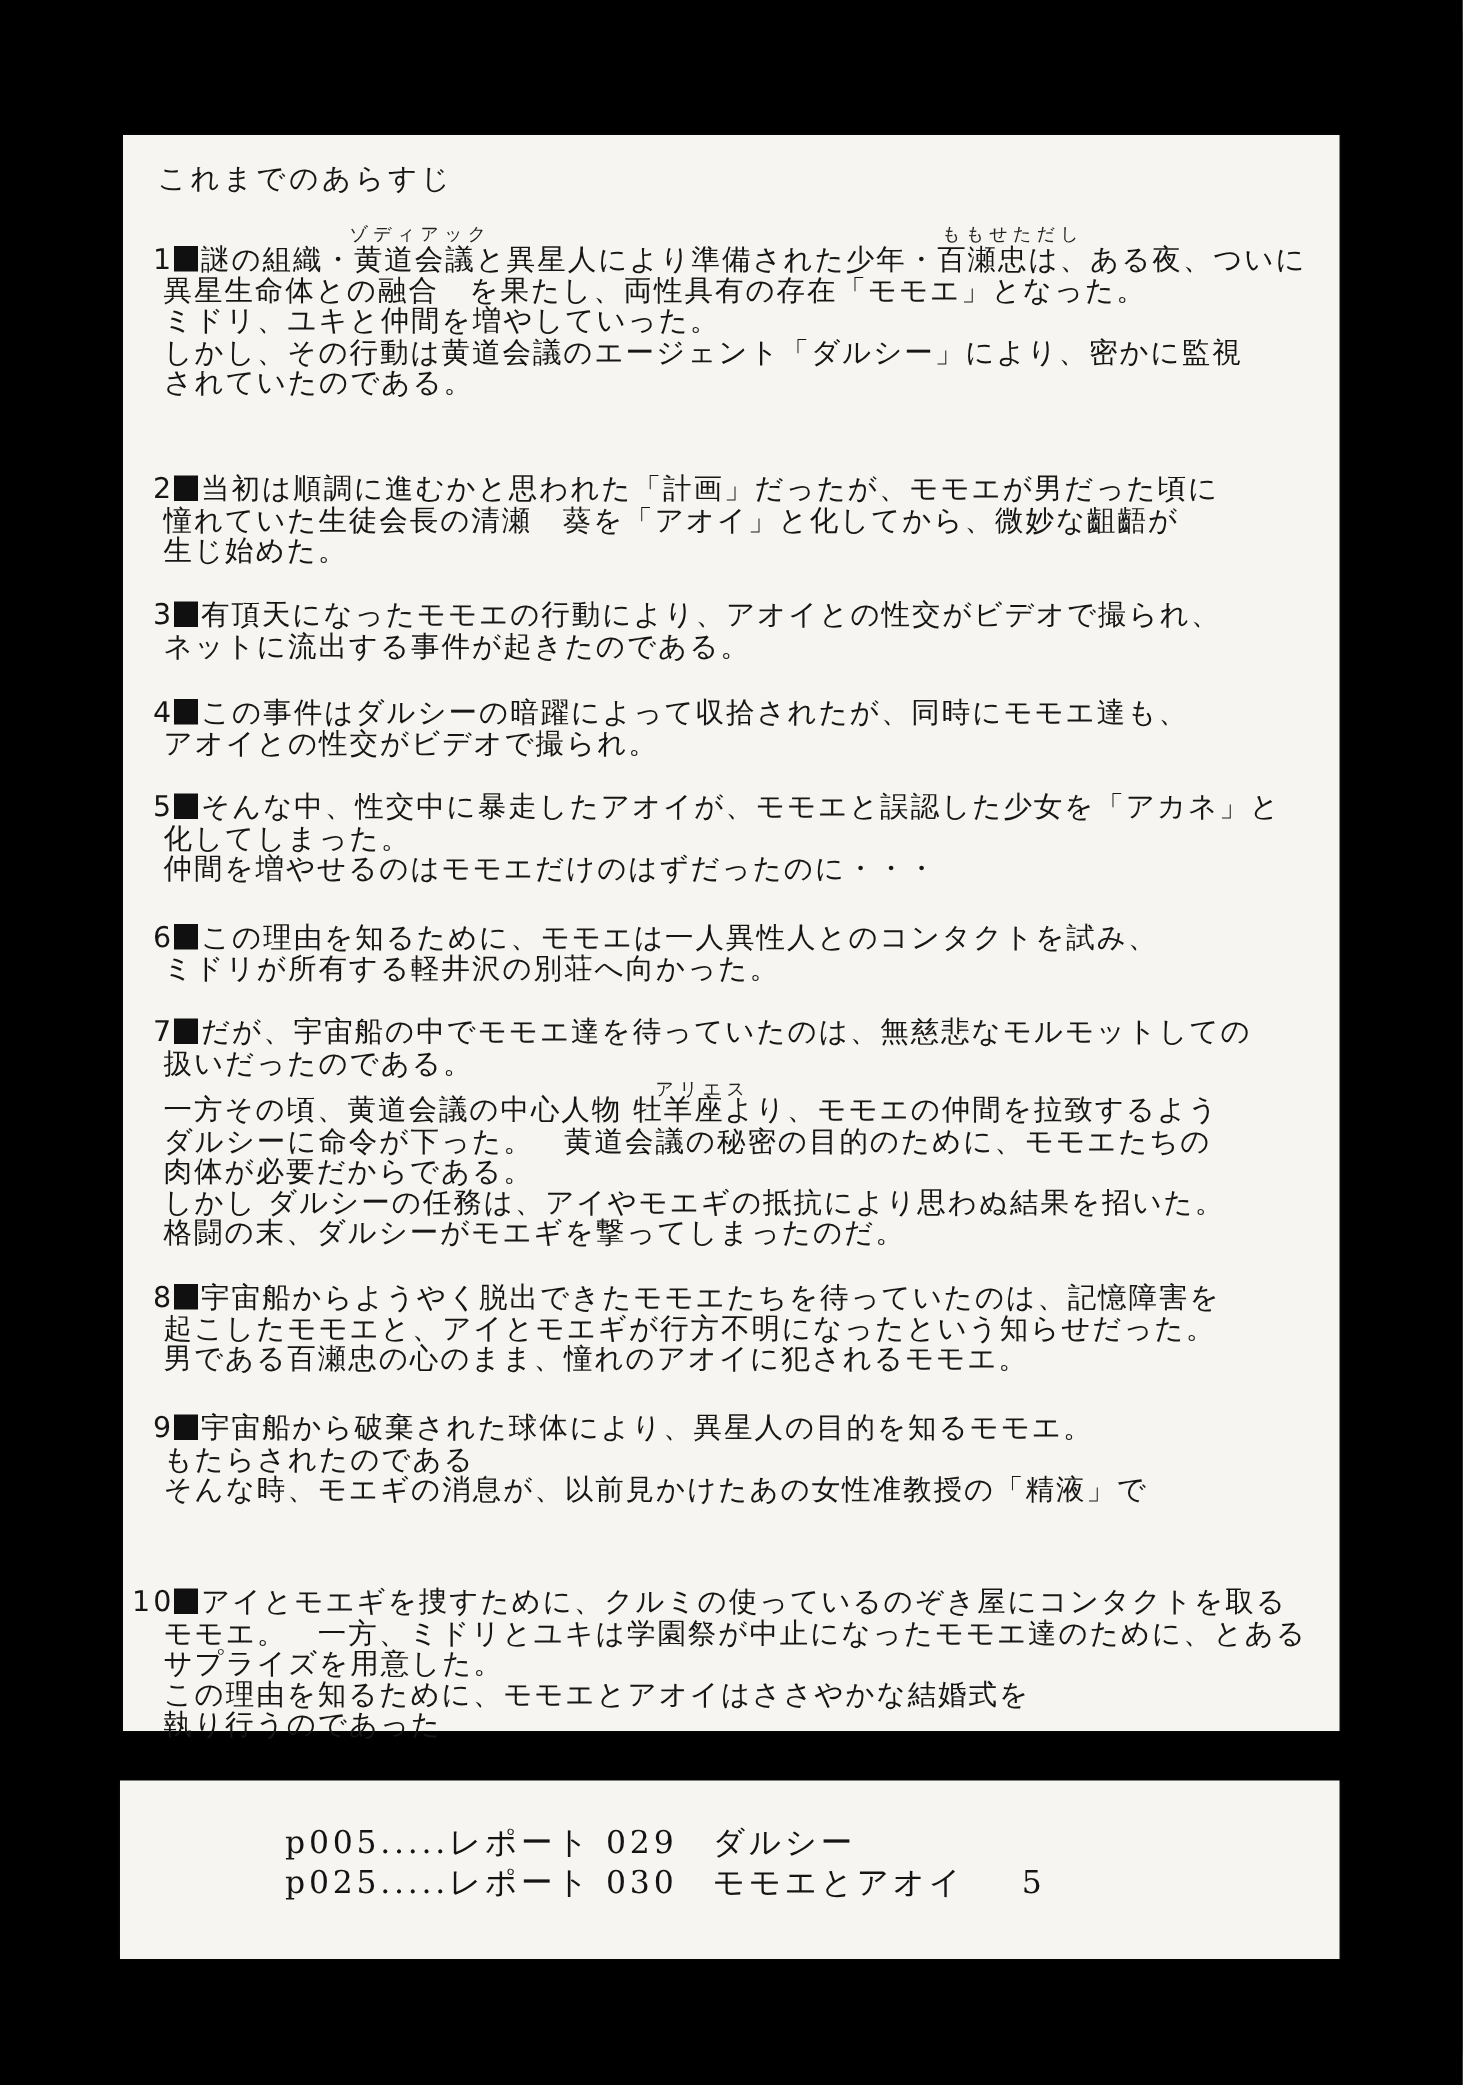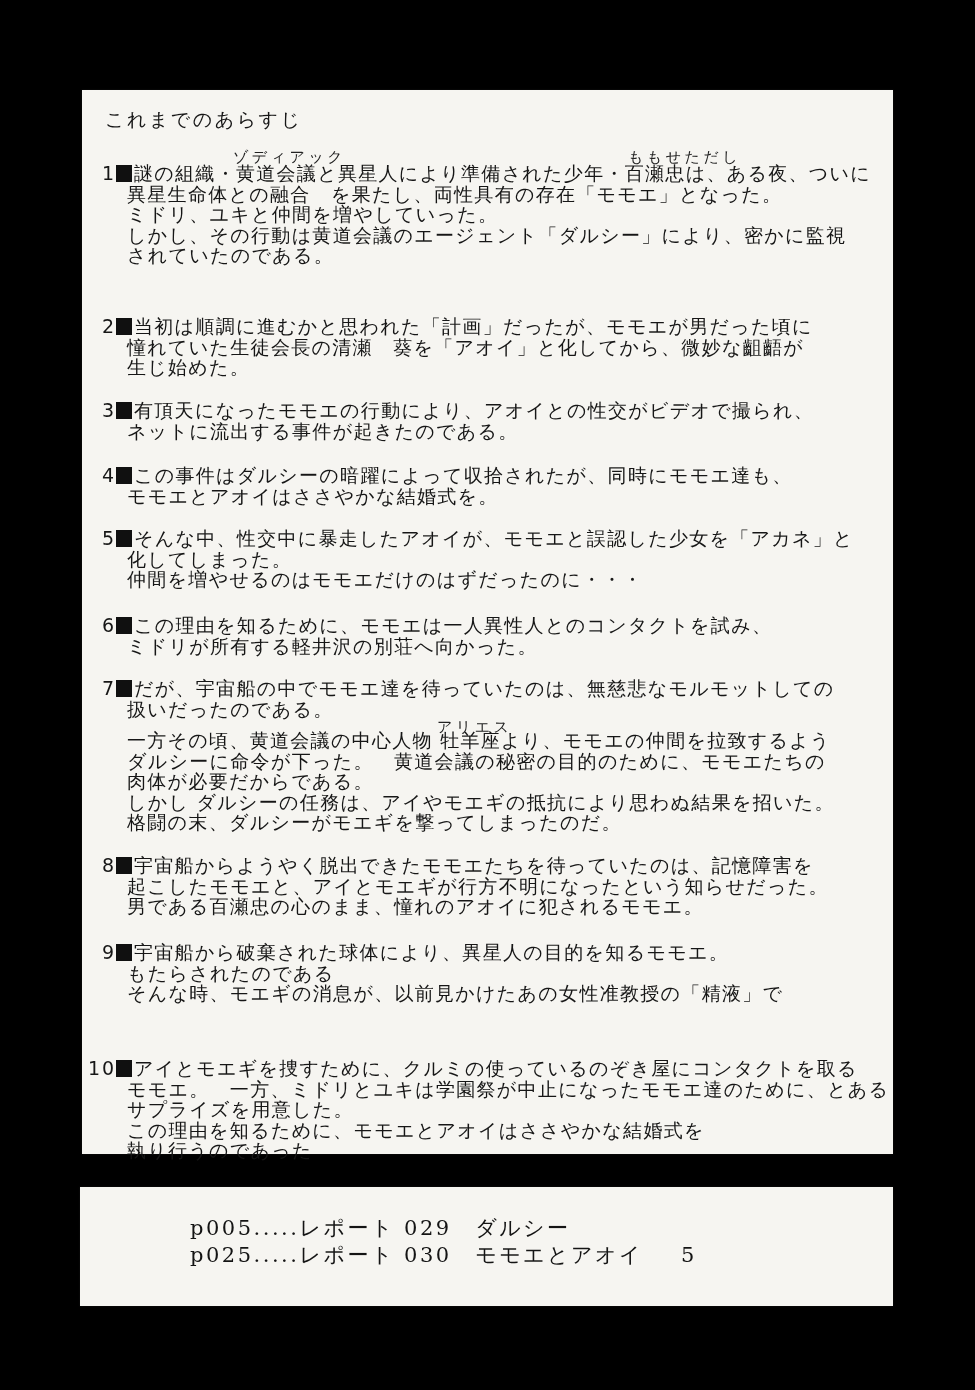--- a/index.html
+++ b/index.html
@@ -49,21 +49,21 @@
     position: absolute;
     left: 0;
     width: 100%;
     color: #161616;
   }
   .line {
     height: 20.5px;
     line-height: 20.5px;
     font-size: 19px;
     letter-spacing: 1.3px;
-    padding-left: 45px;
+    padding-left: 27px;
     white-space: pre;
   }
   .line.first {
     padding-left: 20px;
   }
   .num {
     display: inline-block;
     width: 13px;
     letter-spacing: 0;
   }
@@ -72,21 +72,21 @@
   .sq {
     display: inline-block;
     width: 16px;
     height: 17px;
     background: #101010;
     vertical-align: -2px;
     margin: 0 2px 0 1px;
   }
   .furi {
     position: absolute;
-    font-size: 15px;
+    font-size: 12px;
     letter-spacing: 3.5px;
     color: #222222;
     white-space: pre;
   }
   .gap-above { margin-top: 11px; }
   .toc-line {
     position: absolute;
     left: 110px;
     height: 27px;
     line-height: 27px;
@@ -125,21 +125,21 @@
       <div class="line">生じ始めた。</div>
     </div>
 
     <div class="sec" style="top:310px">
       <div class="line first"><span class="num">3</span><span class="sq"></span><span>有頂天になったモモエの行動により、アオイとの性交がビデオで撮られ、</span></div>
       <div class="line">ネットに流出する事件が起きたのである。</div>
     </div>
 
     <div class="sec" style="top:375px">
       <div class="line first"><span class="num">4</span><span class="sq"></span><span>この事件はダルシーの暗躍によって収拾されたが、同時にモモエ達も、</span></div>
-      <div class="line">モモエとアオイはささやかな結婚式を。</div>
+      <div class="line">アオイとの性交がビデオで撮られ。</div>
     </div>
 
     <div class="sec" style="top:438px">
       <div class="line first"><span class="num">5</span><span class="sq"></span><span>そんな中、性交中に暴走したアオイが、モモエと誤認した少女を「アカネ」と</span></div>
       <div class="line">化してしまった。</div>
       <div class="line">仲間を増やせるのはモモエだけのはずだったのに・・・</div>
     </div>
 
     <div class="sec" style="top:525px">
       <div class="line first"><span class="num">6</span><span class="sq"></span><span>この理由を知るために、モモエは一人異性人とのコンタクトを試み、</span></div>

